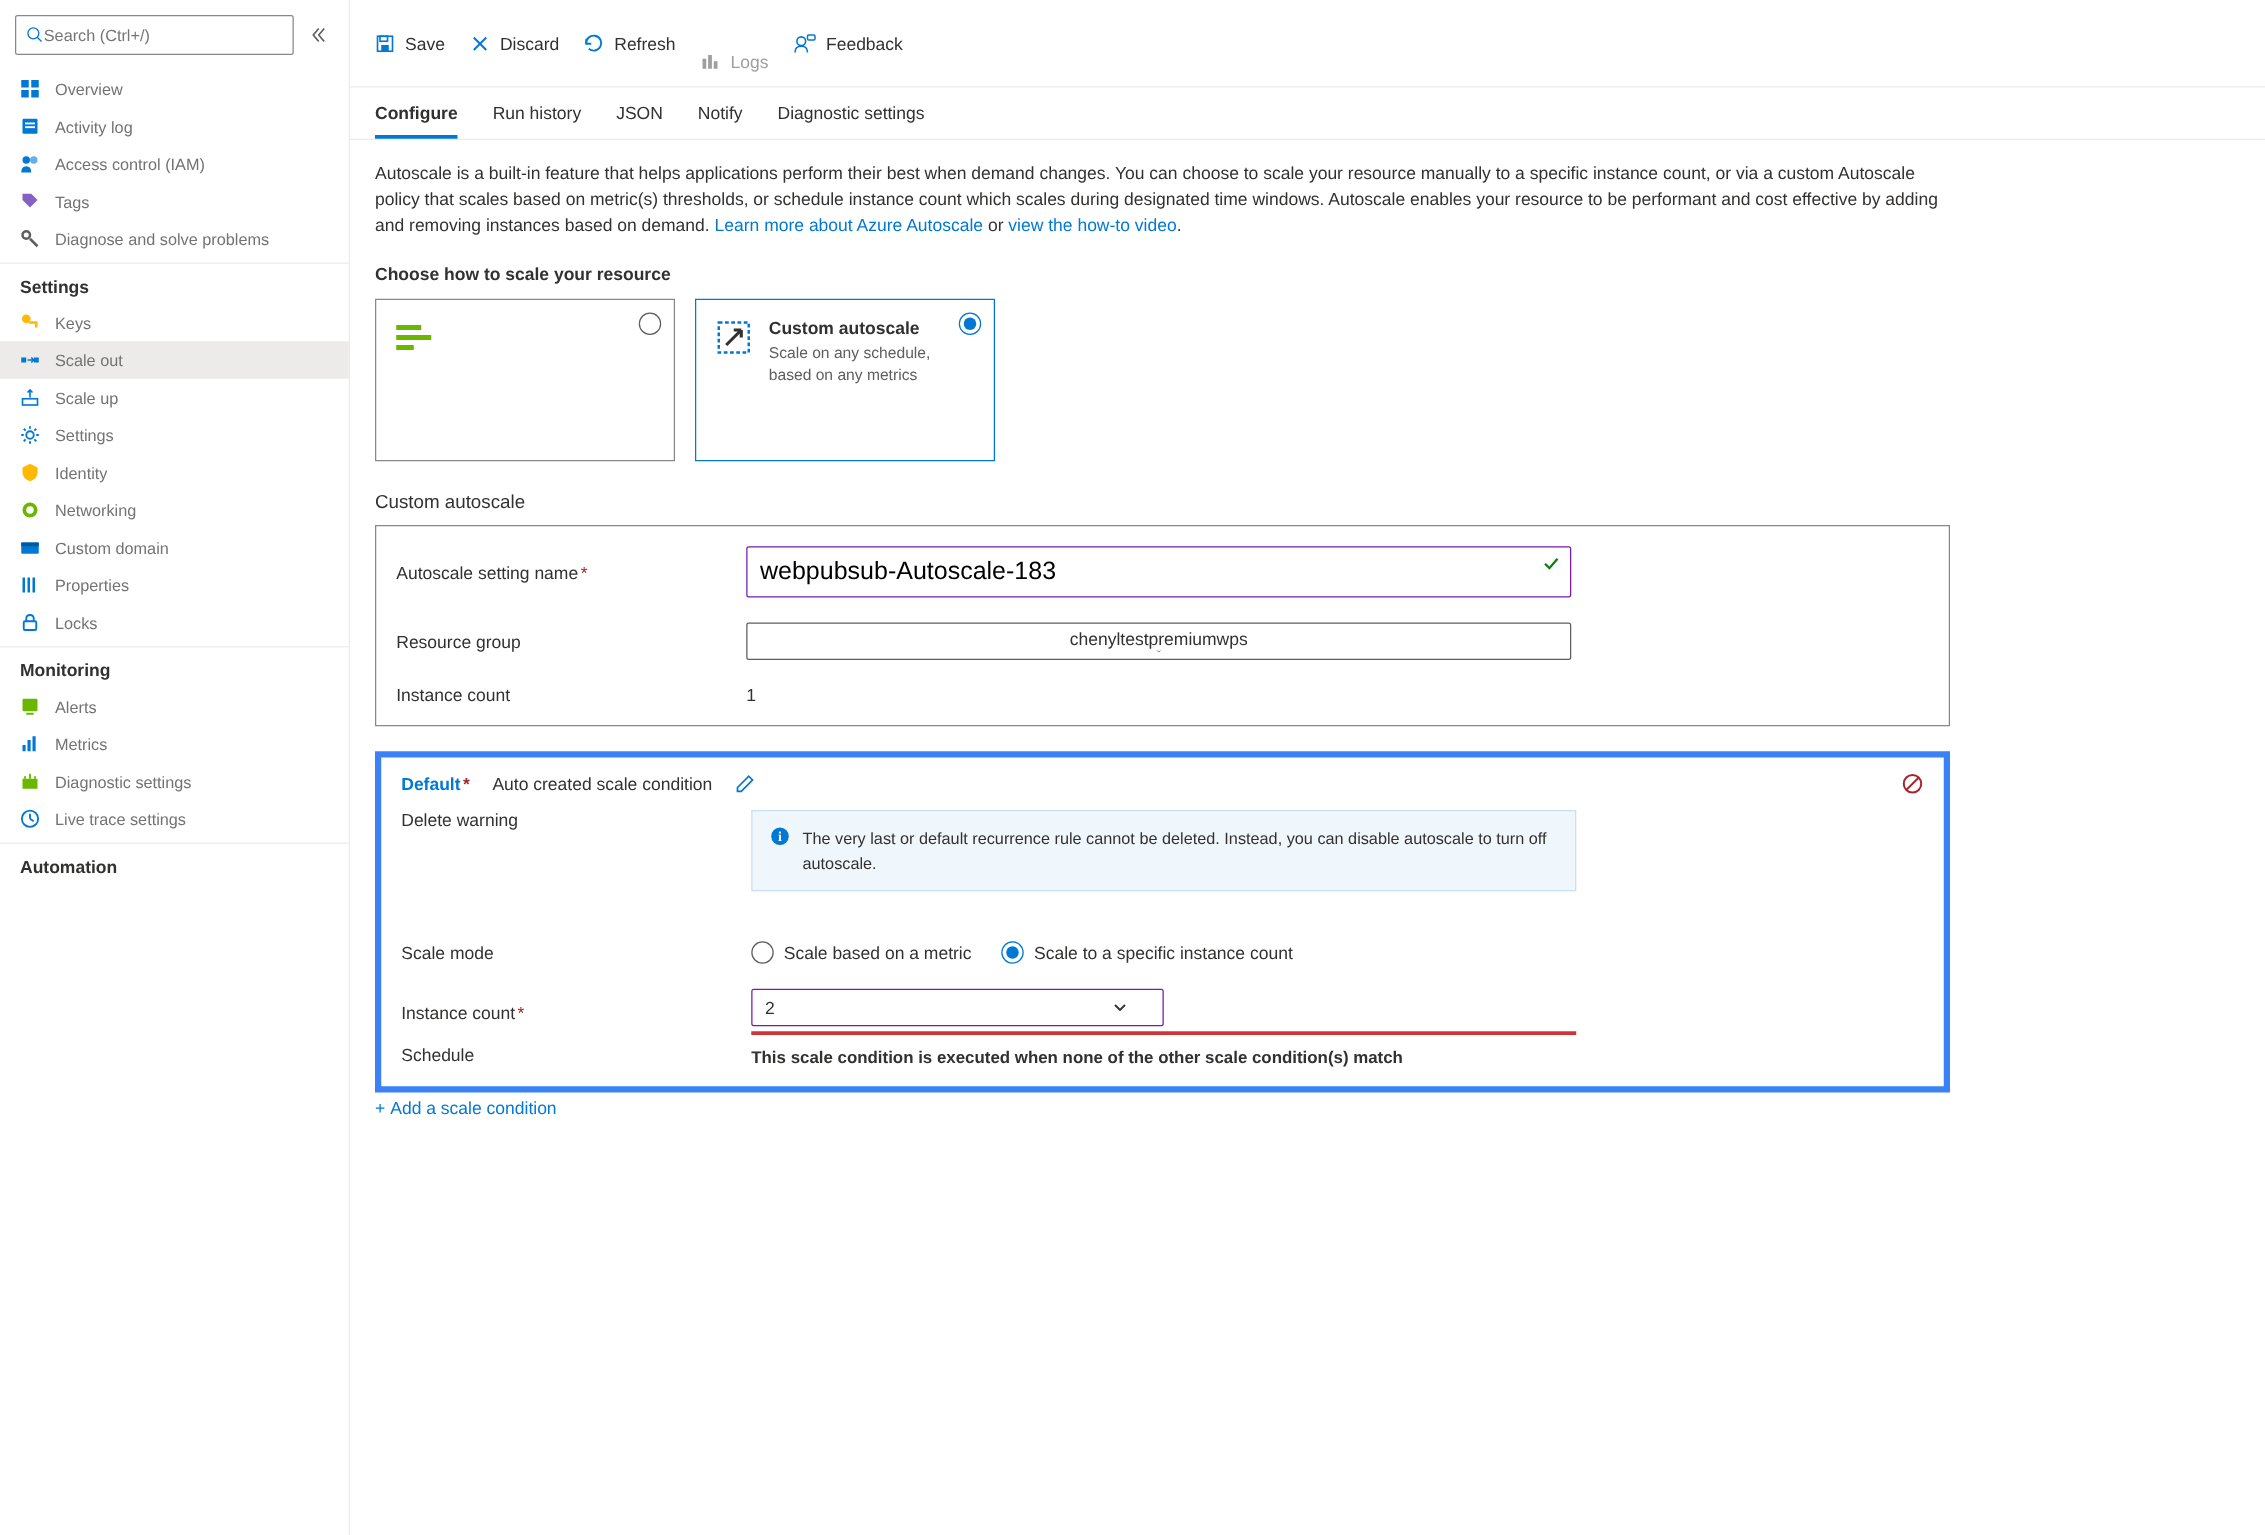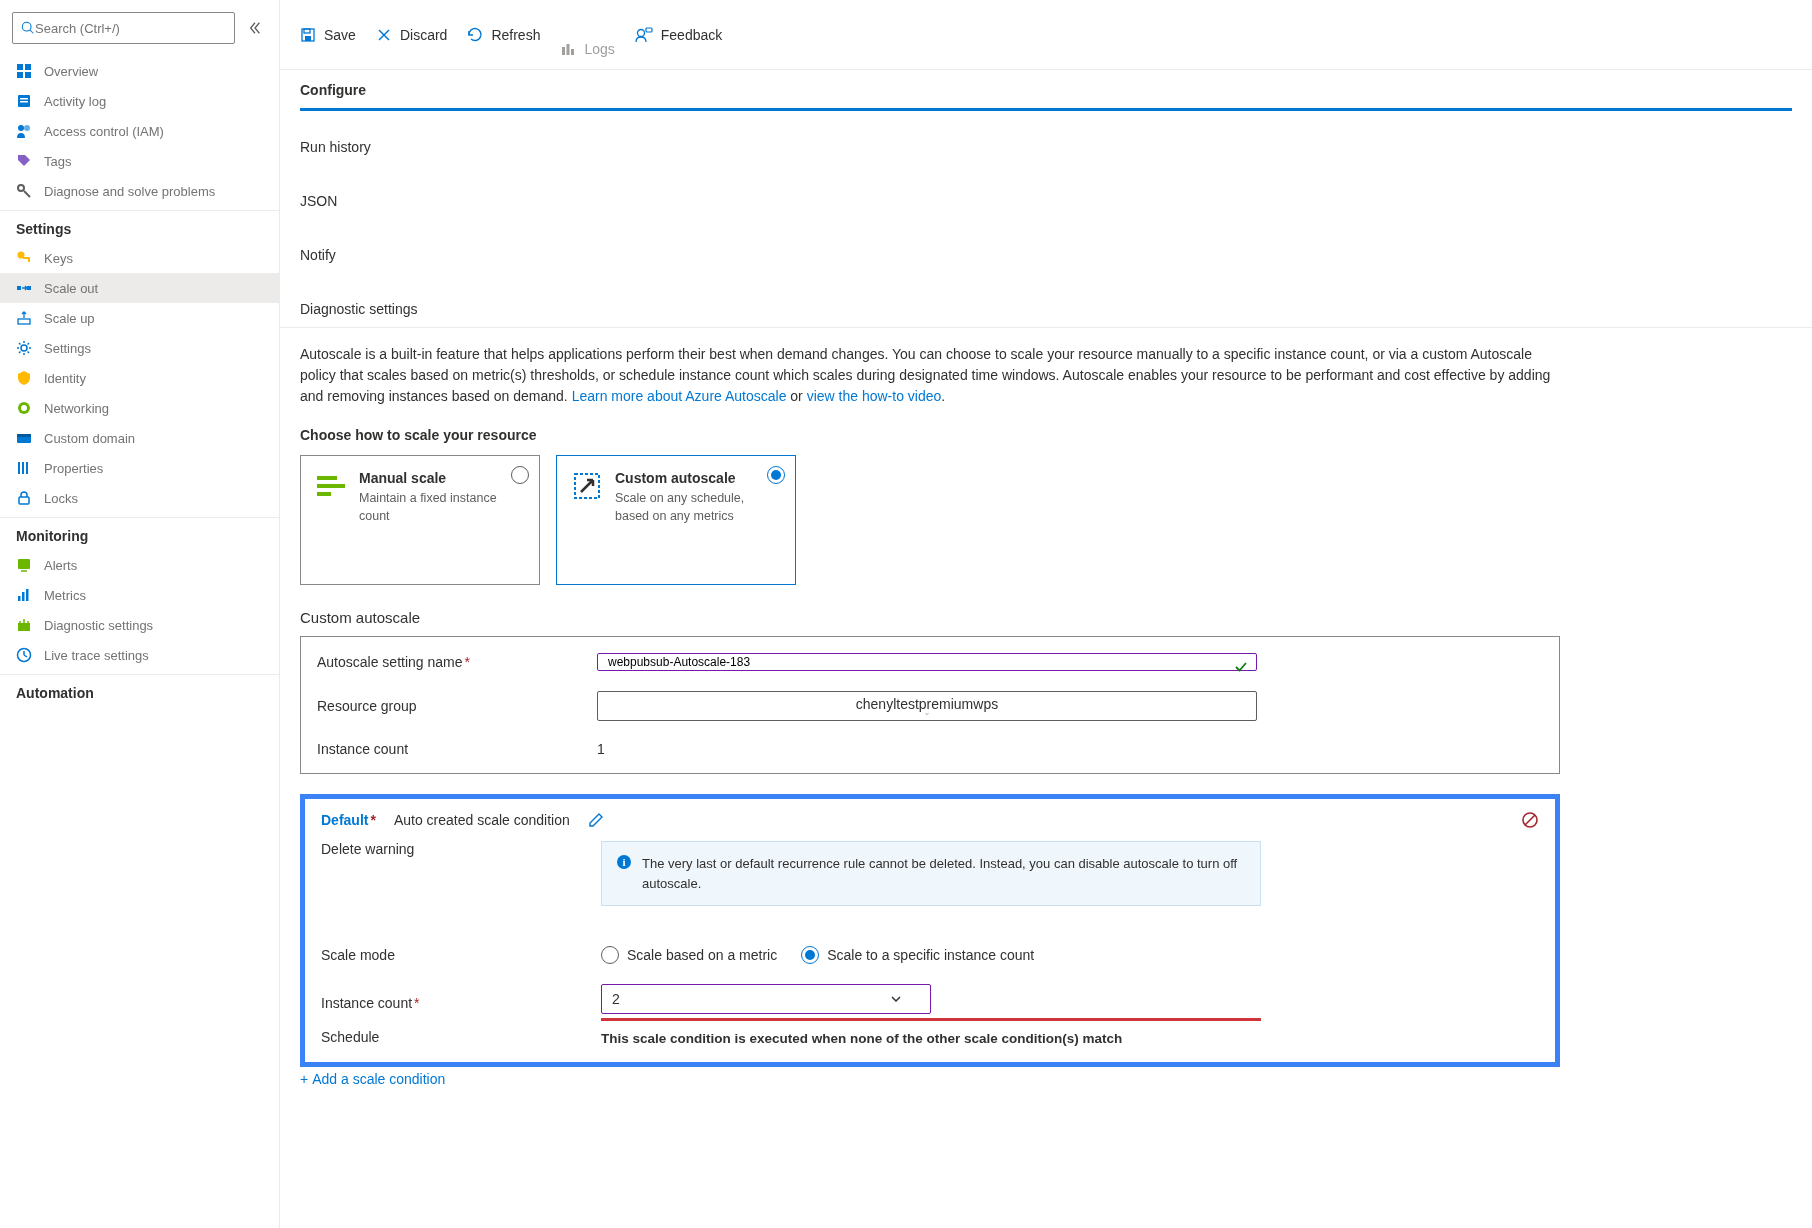--- a/index.html
+++ b/index.html
@@ -13,21 +13,21 @@
 .nav-list { list-style: none; }
 .nav-section { padding: 10px 16px 6px 16px; font-weight: 600; font-size: 14px; color: #323130; border-top: 1px solid #ffffff; margin-top: 4px; }
 .nav-section.with-divider { border-top: 1px solid #edebe9; }
 .nav-item { display: flex; align-items: center; padding: 7px 16px; cursor: pointer; gap: 12px; color: #737373; }
 .nav-item.active { background: #edebe9; }
 .nav-icon { width: 16px; height: 16px; display: inline-flex; align-items: center; justify-content: center; flex-shrink: 0; }
 .main { flex: 1; padding: 0 0 20px 0; overflow-x: hidden; }
 .toolbar { display: flex; align-items: center; gap: 20px; padding: 12px 20px; border-bottom: 1px solid #edebe9; }
 .tool-btn { display: flex; align-items: center; gap: 8px; cursor: pointer; font-size: 14px; color: #323130; }
 .tool-btn.disabled { color: #a19f9d; cursor: default; margin-top: 29px; }
-.tabs { display: flex; gap: 28px; padding: 12px 20px 0 20px; border-bottom: 1px solid #edebe9; flex-direction: column; }
+.tabs { display: flex; gap: 28px; padding: 12px 20px 0 20px; border-bottom: 1px solid #edebe9; }
 .tab { padding-bottom: 10px; cursor: pointer; font-size: 14px; color: #323130; }
 .tab.active { font-weight: 600; border-bottom: 3px solid #0078d4; color: #323130; }
 .content { padding: 16px 20px; max-width: 1300px; }
 .desc { font-size: 14px; line-height: 1.5; color: #323130; margin-bottom: 20px; }
 .desc a { color: #0078d4; text-decoration: none; }
 .choose-title { font-weight: 600; font-size: 14px; margin-bottom: 12px; }
 .scale-options { display: flex; gap: 16px; margin-bottom: 24px; }
 .scale-card { width: 240px; height: 130px; border: 1px solid #8a8886; padding: 14px; position: relative; cursor: pointer; display: flex; gap: 12px; }
 .scale-card.selected { border-color: #0078d4; }
 .scale-card .radio { position: absolute; top: 10px; right: 10px; width: 18px; height: 18px; border: 1px solid #605e5c; border-radius: 50%; display: flex; align-items: center; justify-content: center; }
@@ -35,21 +35,21 @@
 .scale-card.selected .radio::after { content: ""; width: 10px; height: 10px; background: #0078d4; border-radius: 50%; }
 .scale-card-icon { width: 32px; height: 32px; flex-shrink: 0; }
 .scale-card-body { flex: 1; }
 .scale-card-title { font-weight: 600; font-size: 14px; margin-bottom: 4px; }
 .scale-card-sub { font-size: 12.5px; color: #605e5c; line-height: 1.4; }
 .section-title { font-size: 15px; margin-bottom: 10px; color: #323130; }
 .panel { border: 1px solid #8a8886; padding: 16px; margin-bottom: 20px; }
 .field-row { display: flex; align-items: center; margin-bottom: 20px; }
 .field-label { width: 280px; font-size: 14px; color: #323130; }
 .required { color: #a4262c; margin-left: 2px; }
-.text-input { width: 660px; height: 18px; border: 1px solid #605e5c; padding: 4px 32px 4px 10px; font-size: 12px; outline: none; border-radius: 2px; }
+.text-input { width: 660px; height: 41px; border: 1px solid #605e5c; padding: 4px 32px 4px 10px; font-size: 20px; outline: none; border-radius: 2px; }
 .text-input.valid { border-color: #7719aa; }
 .valid-wrapper { position: relative; display: inline-block; }
 .check-icon { position: absolute; right: 8px; top: 6px; color: #107c10; }
 .select-input { width: 660px; height: 30px; border: 1px solid #605e5c; padding: 4px 10px; font-size: 14px; display: flex; align-items: center; justify-content: space-between; cursor: pointer; border-radius: 2px; flex-direction: column; }
 .static-value { font-size: 14px; }
 .condition-panel { border: 5px solid #3b82f6; margin-bottom: 4px; }
 .condition-header { display: flex; align-items: center; padding: 12px 16px; gap: 18px; }
 .condition-name { color: #0078d4; font-weight: 600; font-size: 14px; }
 .condition-sub { font-size: 14px; color: #323130; }
 .edit-icon { color: #0078d4; cursor: pointer; }
@@ -330,24 +330,20 @@
       <div class="scale-options">
         <div class="scale-card">
           <div class="radio"></div>
           <div class="scale-card-icon">
             <svg width="32" height="32" viewBox="0 0 32 32">
                 <rect x="2" y="6" width="20" height="4" fill="#6bb700"></rect>
                 <rect x="2" y="14" width="28" height="4" fill="#6bb700"></rect>
                 <rect x="2" y="22" width="14" height="4" fill="#6bb700"></rect>
               </svg>
           </div>
-          <div class="scale-card-body">
-            <div class="scale-card-title">Manual scale</div>
-            <div class="scale-card-sub">Maintain a fixed instance count</div>
-          </div>
         </div>
         <div class="scale-card selected">
           <div class="radio"></div>
           <div class="scale-card-icon">
             <svg width="32" height="32" viewBox="0 0 32 32">
                 <rect x="4" y="4" width="24" height="24" fill="none" stroke="#0078d4" stroke-width="2" stroke-dasharray="3 2"></rect>
                 <path d="M10 22 L22 10 M22 10 L16 10 M22 10 L22 16" fill="none" stroke="#323130" stroke-width="2.5"></path>
               </svg>
           </div>
           <div class="scale-card-body">

